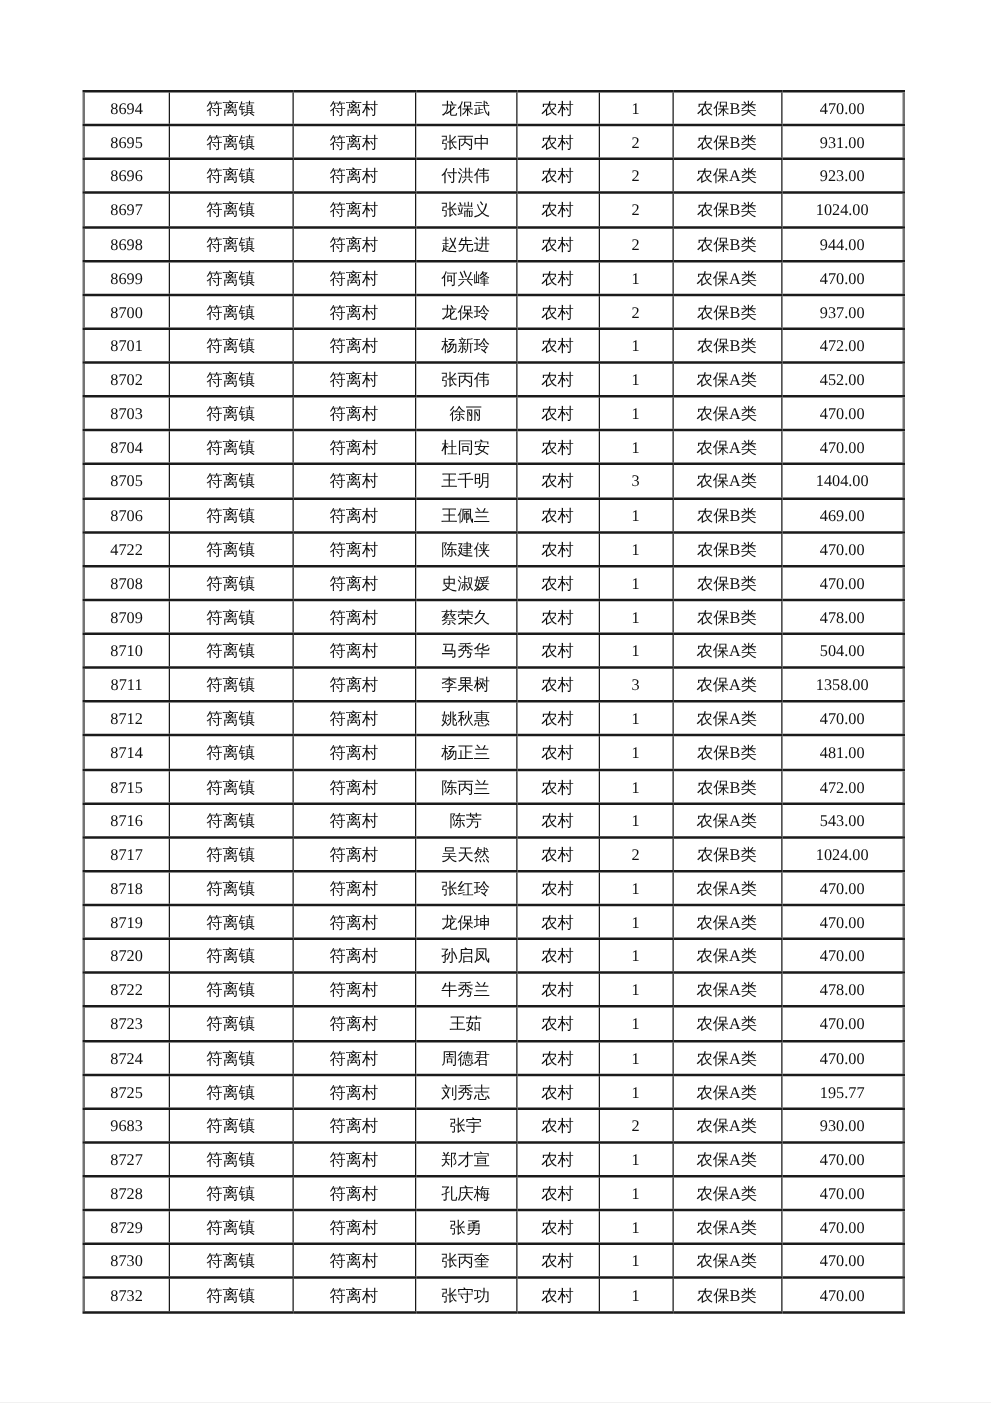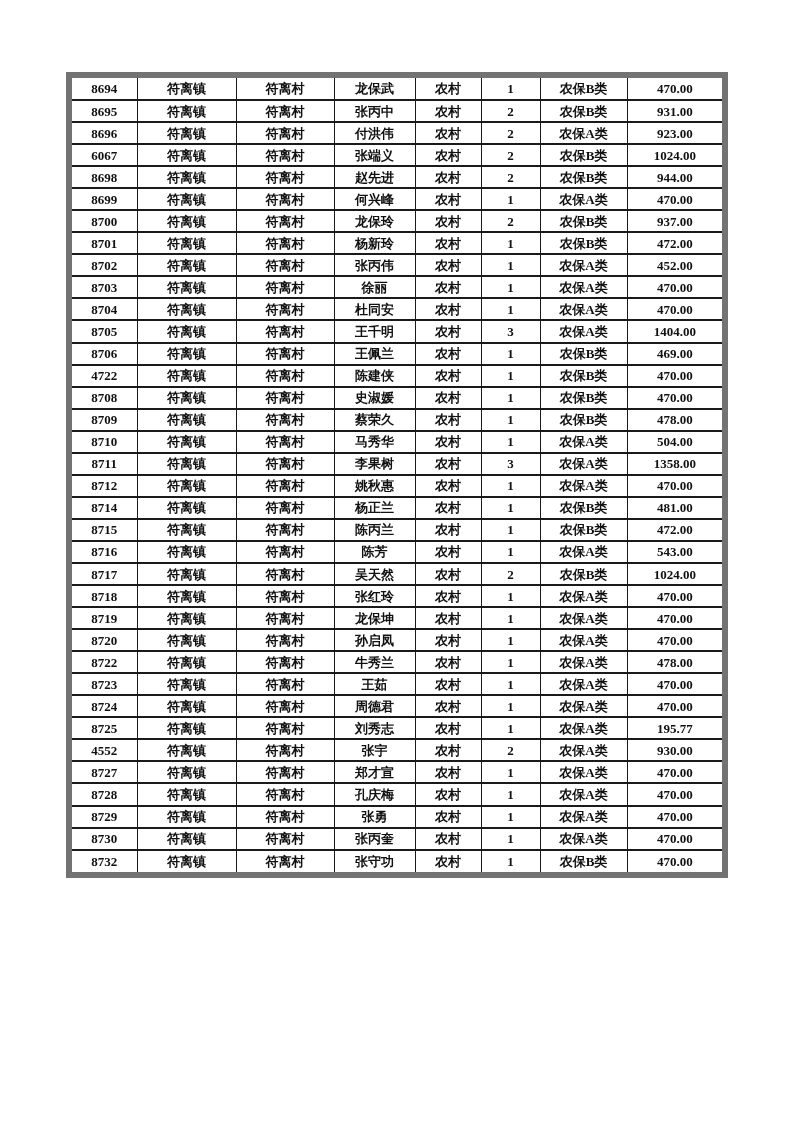--- a/index.html
+++ b/index.html
@@ -15,25 +15,24 @@
     background: #ffffff;
     overflow: hidden;
     font-family: "Liberation Serif", "DejaVu Serif", serif;
     color: #111111;
   }
   table.records {
     position: absolute;
     left: 66px;
     top: 72px;
     width: 656px;
-    height: 806px;
+    height: 979px;
     border-collapse: collapse;
     table-layout: fixed;
-    border: 6px solid #737373;
-    font-weight: bold;
+    border: 2px solid #737373;
   }
   table.records td {
     border: 1px solid #1a1a1a;
     border-top-width: 2px;
     border-bottom-width: 2px;
     text-align: center;
     vertical-align: middle;
     font-size: 13px;
     line-height: 1;
     padding: 0 2px;
@@ -81,21 +80,21 @@
           <td>8696</td>
           <td>符离镇</td>
           <td>符离村</td>
           <td>付洪伟</td>
           <td>农村</td>
           <td>2</td>
           <td>农保A类</td>
           <td>923.00</td>
         </tr>
         <tr>
-          <td>6067</td>
+          <td>8697</td>
           <td>符离镇</td>
           <td>符离村</td>
           <td>张端义</td>
           <td>农村</td>
           <td>2</td>
           <td>农保B类</td>
           <td>1024.00</td>
         </tr>
         <tr>
           <td>8698</td>
@@ -351,21 +350,21 @@
           <td>8725</td>
           <td>符离镇</td>
           <td>符离村</td>
           <td>刘秀志</td>
           <td>农村</td>
           <td>1</td>
           <td>农保A类</td>
           <td>195.77</td>
         </tr>
         <tr>
-          <td>4552</td>
+          <td>9683</td>
           <td>符离镇</td>
           <td>符离村</td>
           <td>张宇</td>
           <td>农村</td>
           <td>2</td>
           <td>农保A类</td>
           <td>930.00</td>
         </tr>
         <tr>
           <td>8727</td>

